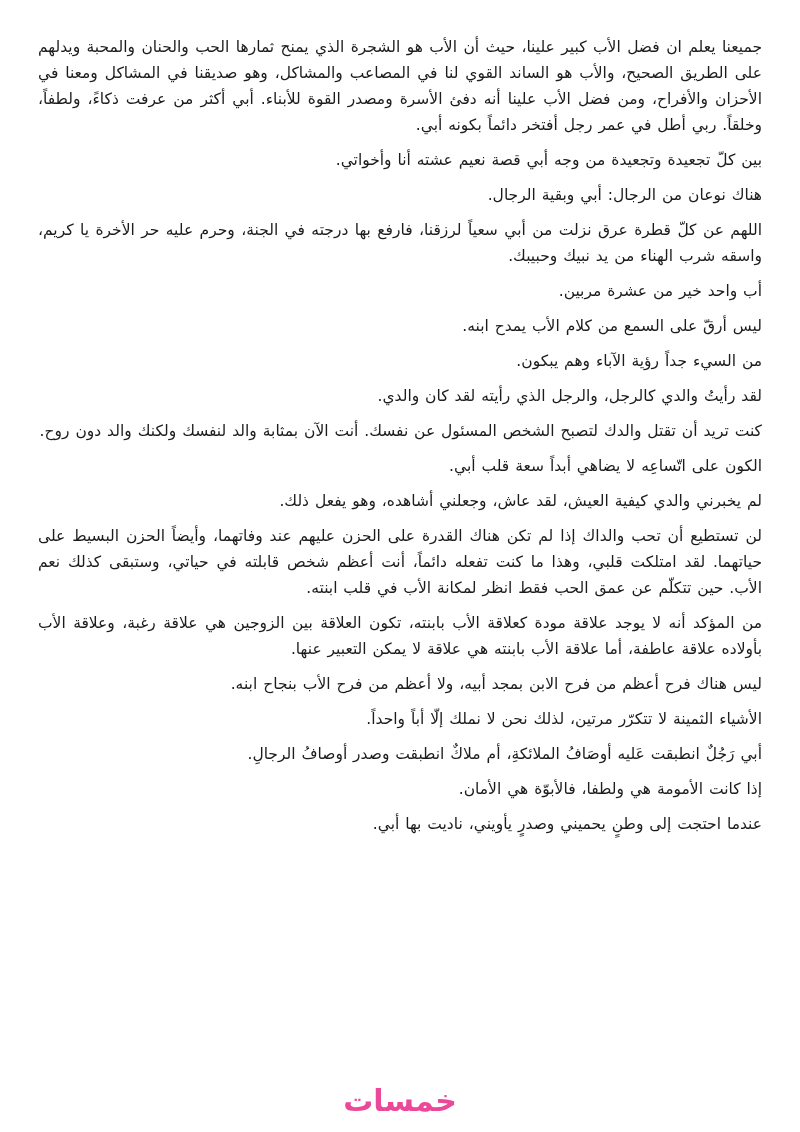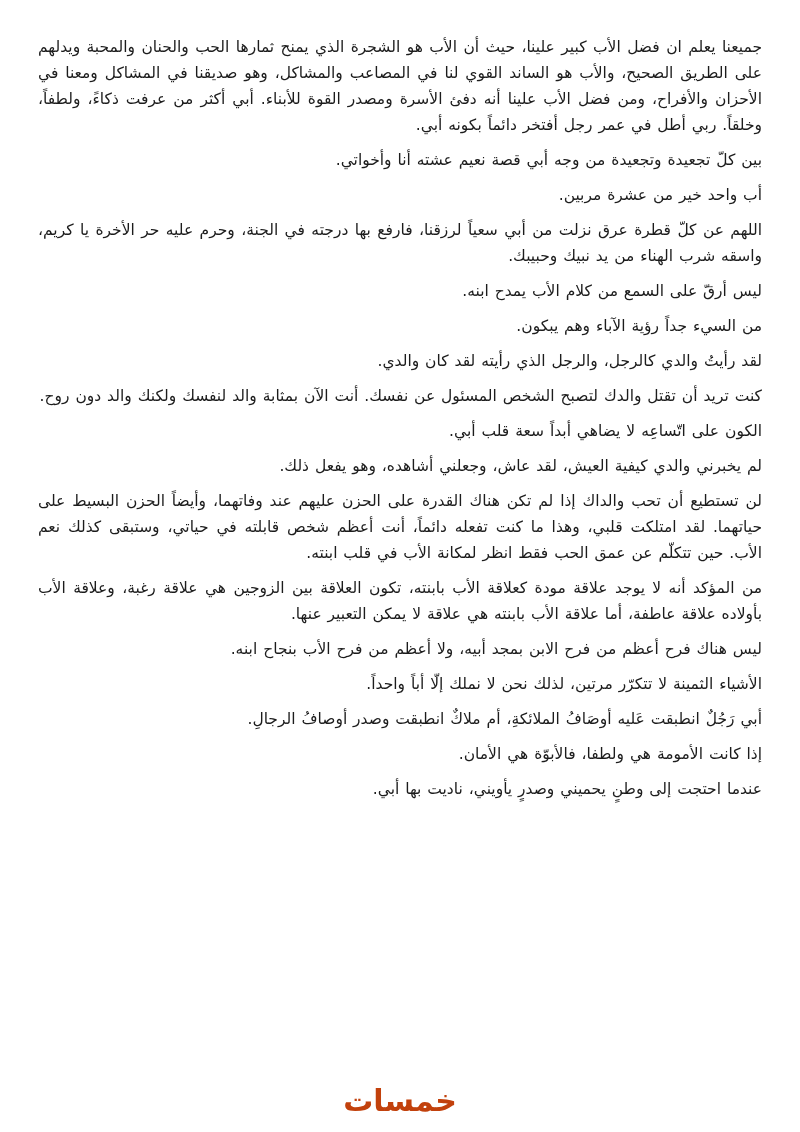--- a/index.html
+++ b/index.html
@@ -43,30 +43,31 @@
     user-select: none;
   }
 </style>
 </head>
 <body style="background: rgb(255, 255, 255);">
 
 <div class="page" style="background: rgb(255, 255, 255); color: rgb(28, 28, 28);">
   <div class="content">
     <p class="quote">جميعنا يعلم ان فضل الأب كبير علينا، حيث أن الأب هو الشجرة الذي يمنح ثمارها الحب والحنان والمحبة ويدلهم على الطريق الصحيح، والأب هو الساند القوي لنا في المصاعب والمشاكل، وهو صديقنا في المشاكل ومعنا في الأحزان والأفراح، ومن فضل الأب علينا أنه دفئ الأسرة ومصدر القوة للأبناء. أبي أكثر من عرفت ذكاءً، ولطفاً، وخلقاً. ربي أطل في عمر رجل أفتخر دائماً بكونه أبي.</p>
     <p class="quote">بين كلّ تجعيدة وتجعيدة من وجه أبي قصة نعيم عشته أنا وأخواتي.</p>
+    <p class="quote">هناك نوعان من الرجال: أبي وبقية الرجال.</p>
+    <p class="quote">اللهم عن كلّ قطرة عرق نزلت من أبي سعياً لرزقنا، فارفع بها درجته في الجنة، وحرم عليه حر الأخرة يا كريم، واسقه شرب الهناء من يد نبيك وحبيبك.</p>
     <p class="quote">أب واحد خير من عشرة مربين.</p>
-    <p class="quote">اللهم عن كلّ قطرة عرق نزلت من أبي سعياً لرزقنا، فارفع بها درجته في الجنة، وحرم عليه حر الأخرة يا كريم، واسقه شرب الهناء من يد نبيك وحبيبك.</p>
     <p class="quote">ليس أرقّ على السمع من كلام الأب يمدح ابنه.</p>
     <p class="quote">من السيء جداً رؤية الآباء وهم يبكون.</p>
     <p class="quote">لقد رأيتُ والدي كالرجل، والرجل الذي رأيته لقد كان والدي.</p>
     <p class="quote">كنت تريد أن تقتل والدك لتصبح الشخص المسئول عن نفسك. أنت الآن بمثابة والد لنفسك ولكنك والد دون روح.</p>
     <p class="quote">الكون على اتّساعِه لا يضاهي أبداً سعة قلب أبي.</p>
     <p class="quote">لم يخبرني والدي كيفية العيش، لقد عاش، وجعلني أشاهده، وهو يفعل ذلك.</p>
     <p class="quote">لن تستطيع أن تحب والداك إذا لم تكن هناك القدرة على الحزن عليهم عند وفاتهما، وأيضاً الحزن البسيط على حياتهما. لقد امتلكت قلبي، وهذا ما كنت تفعله دائماً، أنت أعظم شخص قابلته في حياتي، وستبقى كذلك نعم الأب. حين تتكلّم عن عمق الحب فقط انظر لمكانة الأب في قلب ابنته.</p>
     <p class="quote">من المؤكد أنه لا يوجد علاقة مودة كعلاقة الأب بابنته، تكون العلاقة بين الزوجين هي علاقة رغبة، وعلاقة الأب بأولاده علاقة عاطفة، أما علاقة الأب بابنته هي علاقة لا يمكن التعبير عنها.</p>
     <p class="quote">ليس هناك فرح أعظم من فرح الابن بمجد أبيه، ولا أعظم من فرح الأب بنجاح ابنه.</p>
     <p class="quote">الأشياء الثمينة لا تتكرّر مرتين، لذلك نحن لا نملك إلّا أباً واحداً.</p>
     <p class="quote">أبي رَجُلٌ انطبقت عَليه أوصَافُ الملائكةِ، أم ملاكٌ انطبقت وصدر أوصافُ الرجالِ.</p>
     <p class="quote">إذا كانت الأمومة هي ولطفا، فالأبوّة هي الأمان.</p>
     <p class="quote">عندما احتجت إلى وطنٍ يحميني وصدرٍ يأويني، ناديت بها أبي.</p>
   </div>
-  <div class="watermark" style="color: #c2410c;">خمسات</div>
+  <div class="watermark" style="color: #ec4899;">خمسات</div>
 </div>
 
 </body></html>

